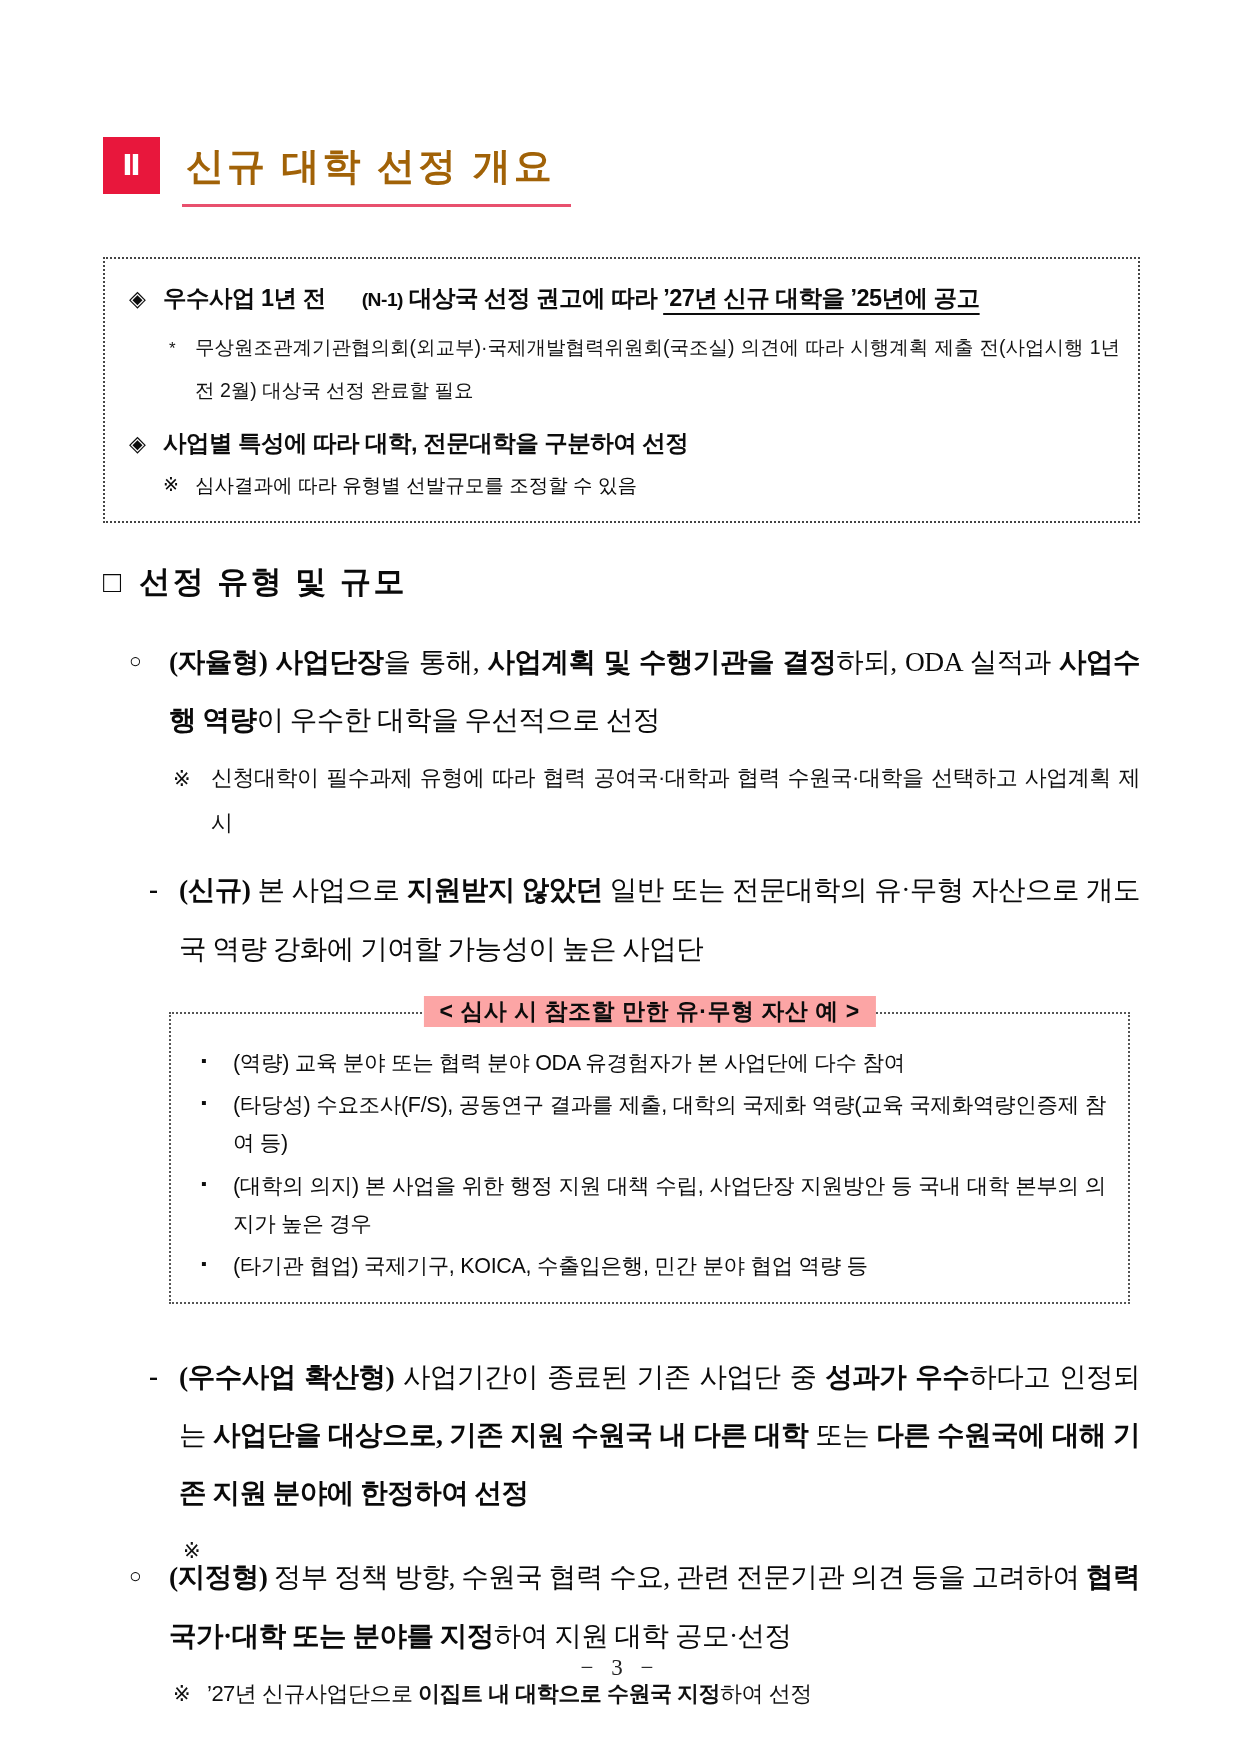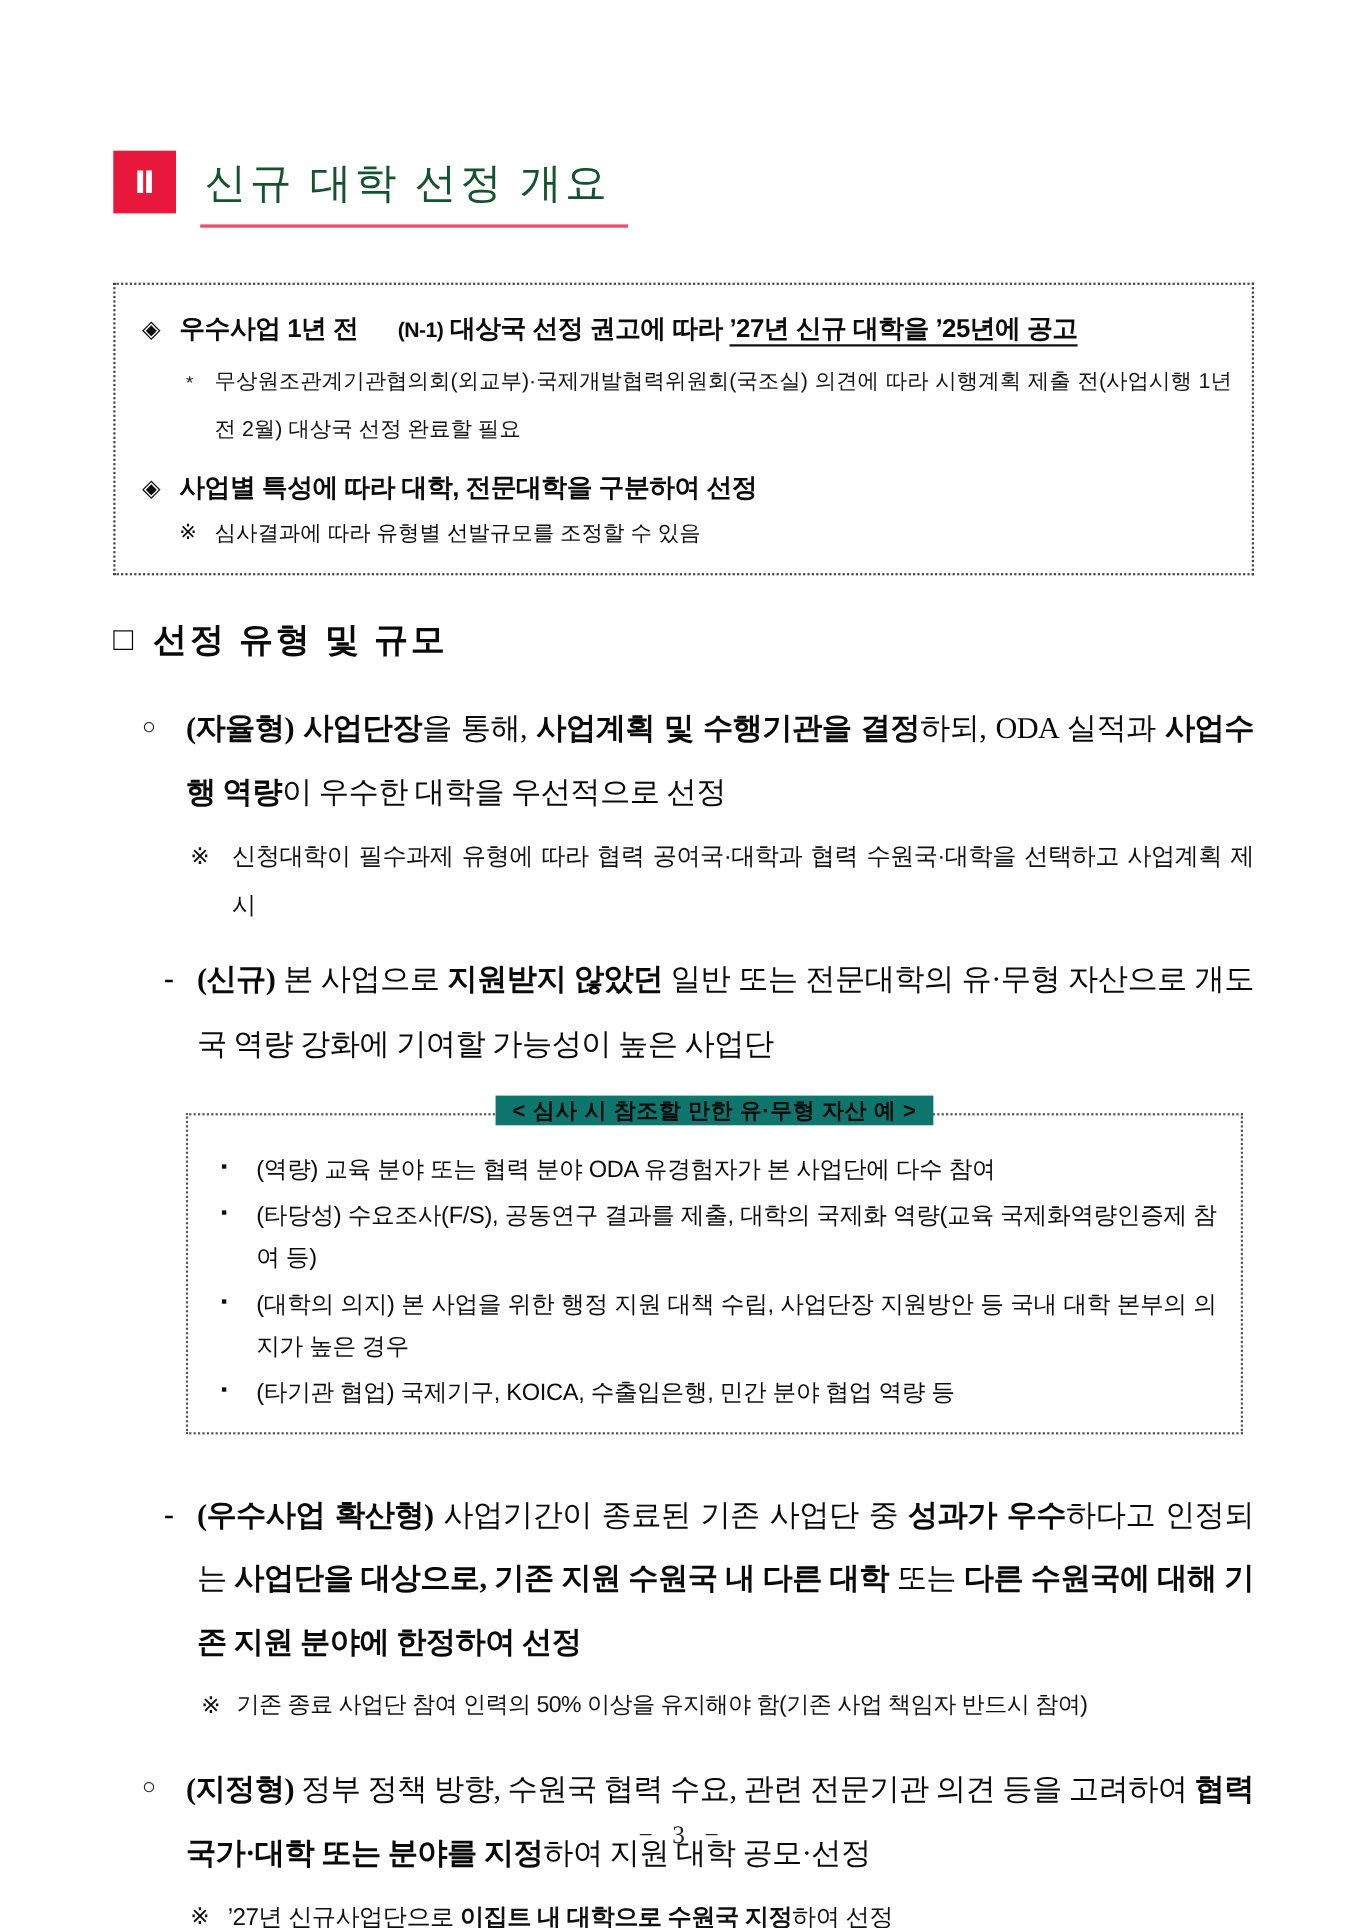--- a/index.html
+++ b/index.html
@@ -20,21 +20,21 @@
   .badge {
     width: 57px; height: 57px; background: #e8173c; color: #ffffff;
     display: flex; align-items: center; justify-content: center;
     font-size: 28px; font-weight: bold; flex: 0 0 auto;
   }
   .title-wrap {
     margin-left: 22px; padding: 4px 16px 12px 4px;
     border-bottom: 3px solid #e8506e;
   }
   .title {
-    font-size: 38px; font-weight: 400; letter-spacing: 3px; color: #14532d;
+    font-size: 38px; font-weight: 700; letter-spacing: 3px; color: #a16207;
   }
   
   .summary-box {
     border: 2px dotted #444;
     padding: 22px 18px 20px 18px;
     margin-bottom: 38px;
   }
   .sb-item { position: relative; padding-left: 40px; font-size: 23.5px; font-weight: 600; line-height: 1.5; letter-spacing: -0.5px; }
   .sb-bullet { position: absolute; left: 6px; top: 1px; font-size: 22px; font-weight: 400; }
   .sb-foot {
@@ -74,22 +74,22 @@
   .note.n3 { padding-left: 104px; margin-bottom: 20px; font-size: 22px; }
   .note.n3 .marker { left: 70px; top: 1px; }
   
   .asset-box {
     position: relative; margin: 34px 10px 44px 66px;
     border: 2px dotted #555;
     padding: 30px 22px 16px 16px;
   }
   .asset-title {
     position: absolute; top: -18px; left: 50%; transform: translateX(-50%);
-    background: #0f766e; padding: 0 16px; white-space: nowrap;
-    font-size: 20px; font-weight: 800; letter-spacing: 0.5px;
+    background: #fca5a5; padding: 0 16px; white-space: nowrap;
+    font-size: 23px; font-weight: 800; letter-spacing: 0.5px;
   }
   .asset-item {
     position: relative; padding-left: 46px;
     font-size: 21.5px; line-height: 1.78; text-align: justify; letter-spacing: -0.3px;
   }
   .asset-item + .asset-item { margin-top: 4px; }
   .asset-item .ai-bullet { position: absolute; left: 14px; top: 3px; font-size: 16px; }
   
   .b { font-weight: bold; }
   .u { text-decoration: underline; text-underline-offset: 7px; text-decoration-thickness: 2px; }
@@ -170,21 +170,20 @@
       <span><span>(타기관 협업) 국제기구, KOICA, 수출입은행, 민간 분야 협업 역량 등</span></span>
     </div>
   </div>
 
   <div class="para dash">
     <span class="marker">-</span>
     <span><span class="b">(우수사업 확산형)</span><span> 사업기간이 종료된 기존 사업단 중 </span><span class="b">성과가 우수</span><span>하다고 인정되는 </span><span class="b">사업단을 대상으로, 기존 지원 수원국 내 다른 대학</span><span> 또는 </span><span class="b">다른 수원국에 대해 기존 지원 분야에 한정하여 선정</span></span>
   </div>
   <div class="note n2">
     <span class="marker">※</span>
-    <span><span>기존 종료 사업단 참여 인력의 50% 이상을 유지해야 함(기존 사업 책임자 반드시 참여)</span></span>
   </div>
 
   <div class="para circle">
     <span class="marker">○</span>
     <span><span class="b">(지정형)</span><span> 정부 정책 방향, 수원국 협력 수요, 관련 전문기관 의견 등을 고려하여 </span><span class="b">협력국가·대학 또는 분야를 지정</span><span>하여 지원 대학 공모·선정</span></span>
   </div>
   <div class="note n3">
     <span class="marker">※</span>
     <span><span>’27년 신규사업단으로 </span><span class="b">이집트 내 대학으로 수원국 지정</span><span>하여 선정</span></span>
   </div>

